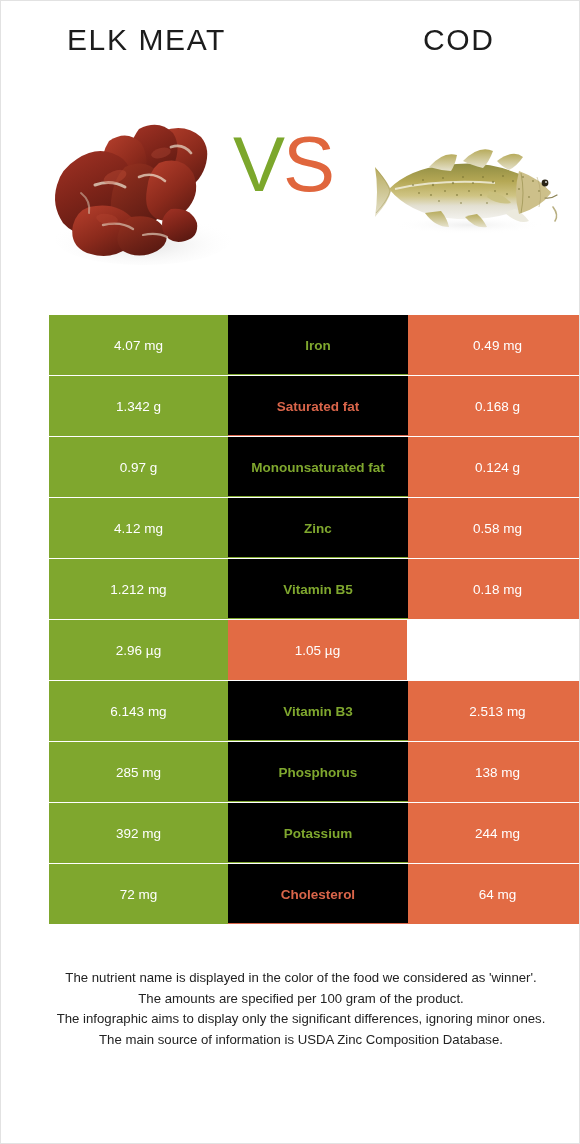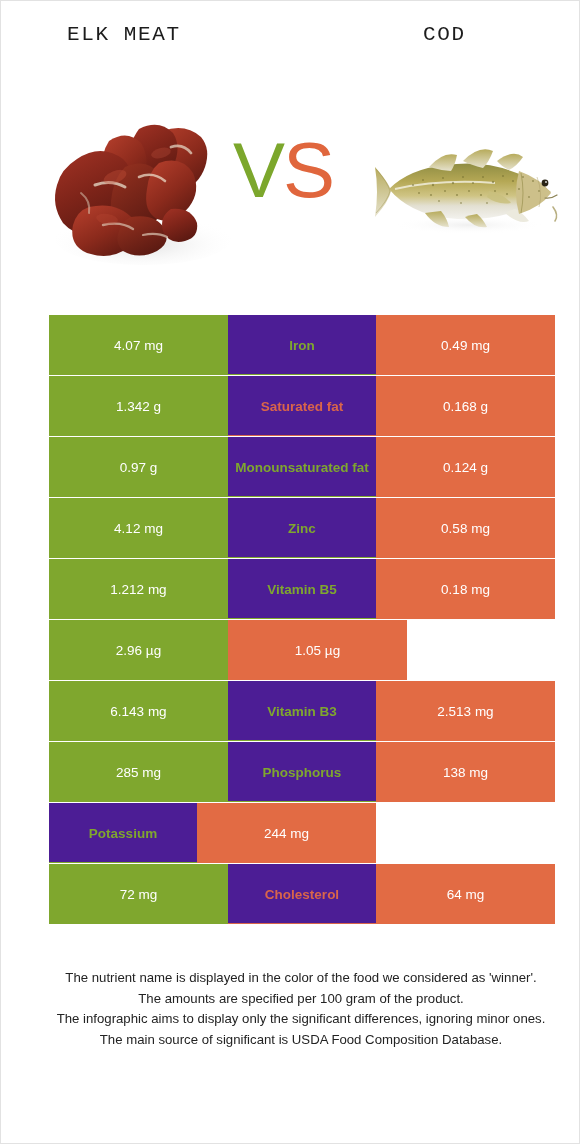--- a/index.html
+++ b/index.html
@@ -26,23 +26,23 @@
   .header {
     position: absolute;
     top: 0;
     left: 0;
     width: 578px;
     height: 290px;
   }
   .title {
     position: absolute;
     top: 22px;
-    font-family: Liberation Mono, monospace;
+    font-family: Liberation Sans, sans-serif;
     font-weight: 300;
-    font-size: 21px;
+    font-size: 30px;
     letter-spacing: 1.6px;
     color: #1c1c1c;
     text-transform: uppercase;
     white-space: nowrap;
     text-align: right;
   }
   .title-left  { left: 66px; }
   .title-right { left: 422px; }
 
   
@@ -59,21 +59,21 @@
     left: 368px;
     top: 132px;
     width: 196px;
     height: 104px;
   }
 
   
   .vs {
     position: absolute;
     left: 232px;
-    top: 130px;
+    top: 124px;
     font-family: "Liberation Sans", sans-serif;
     font-weight: 300;
     font-size: 78px;
     line-height: 1;
     letter-spacing: -2px;
     white-space: nowrap;
   }
   .vs .v { color: #7CA72C; }
   .vs .s { color: #E0663D; }
 
@@ -103,22 +103,22 @@
     width: 179px;
     background: #7FA72E;
     color: #ffffff;
   }
   .cell-right {
     width: 179px;
     background: #E26B44;
     color: #ffffff;
   }
   .cell-mid {
-    width: 148px;
-    background: #4c1d95;
+    width: 180px;
+    background: #000000;
     font-size: 13.5px;
     font-weight: 600;
     border-top: 1px solid transparent;
     border-bottom: 1px solid transparent;
   }
   .mid-green  { color: #7FA72E; border-bottom-color: #7FA72E; }
   .mid-orange { color: #D9654A; border-bottom-color: #D9654A; }
   .row:first-child .cell-mid { border-top-color: transparent; }
 
   
@@ -318,30 +318,31 @@
         <div class="cell cell-left">6.143 mg</div>
         <div class="cell cell-mid mid-green">Vitamin B3</div>
         <div class="cell cell-right">2.513 mg</div>
       </div>
       <div class="row">
         <div class="cell cell-left">285 mg</div>
         <div class="cell cell-mid mid-green">Phosphorus</div>
         <div class="cell cell-right">138 mg</div>
       </div>
       <div class="row">
+        <div class="cell cell-left">392 mg</div>
         <div class="cell cell-mid mid-green">Potassium</div>
         <div class="cell cell-right">244 mg</div>
       </div>
       <div class="row">
         <div class="cell cell-left">72 mg</div>
         <div class="cell cell-mid mid-orange">Cholesterol</div>
         <div class="cell cell-right">64 mg</div>
       </div>
     </div>
 
   <div class="footer">
     <p>The nutrient name is displayed in the color of the food we considered as 'winner'.</p>
     <p>The amounts are specified per 100 gram of the product.</p>
     <p>The infographic aims to display only the significant differences, ignoring minor ones.</p>
-    <p>The main source of significant is USDA Food Composition Database.</p>
+    <p>The main source of information is USDA Zinc Composition Database.</p>
   </div>
 
 </div>
 
 </body></html>

